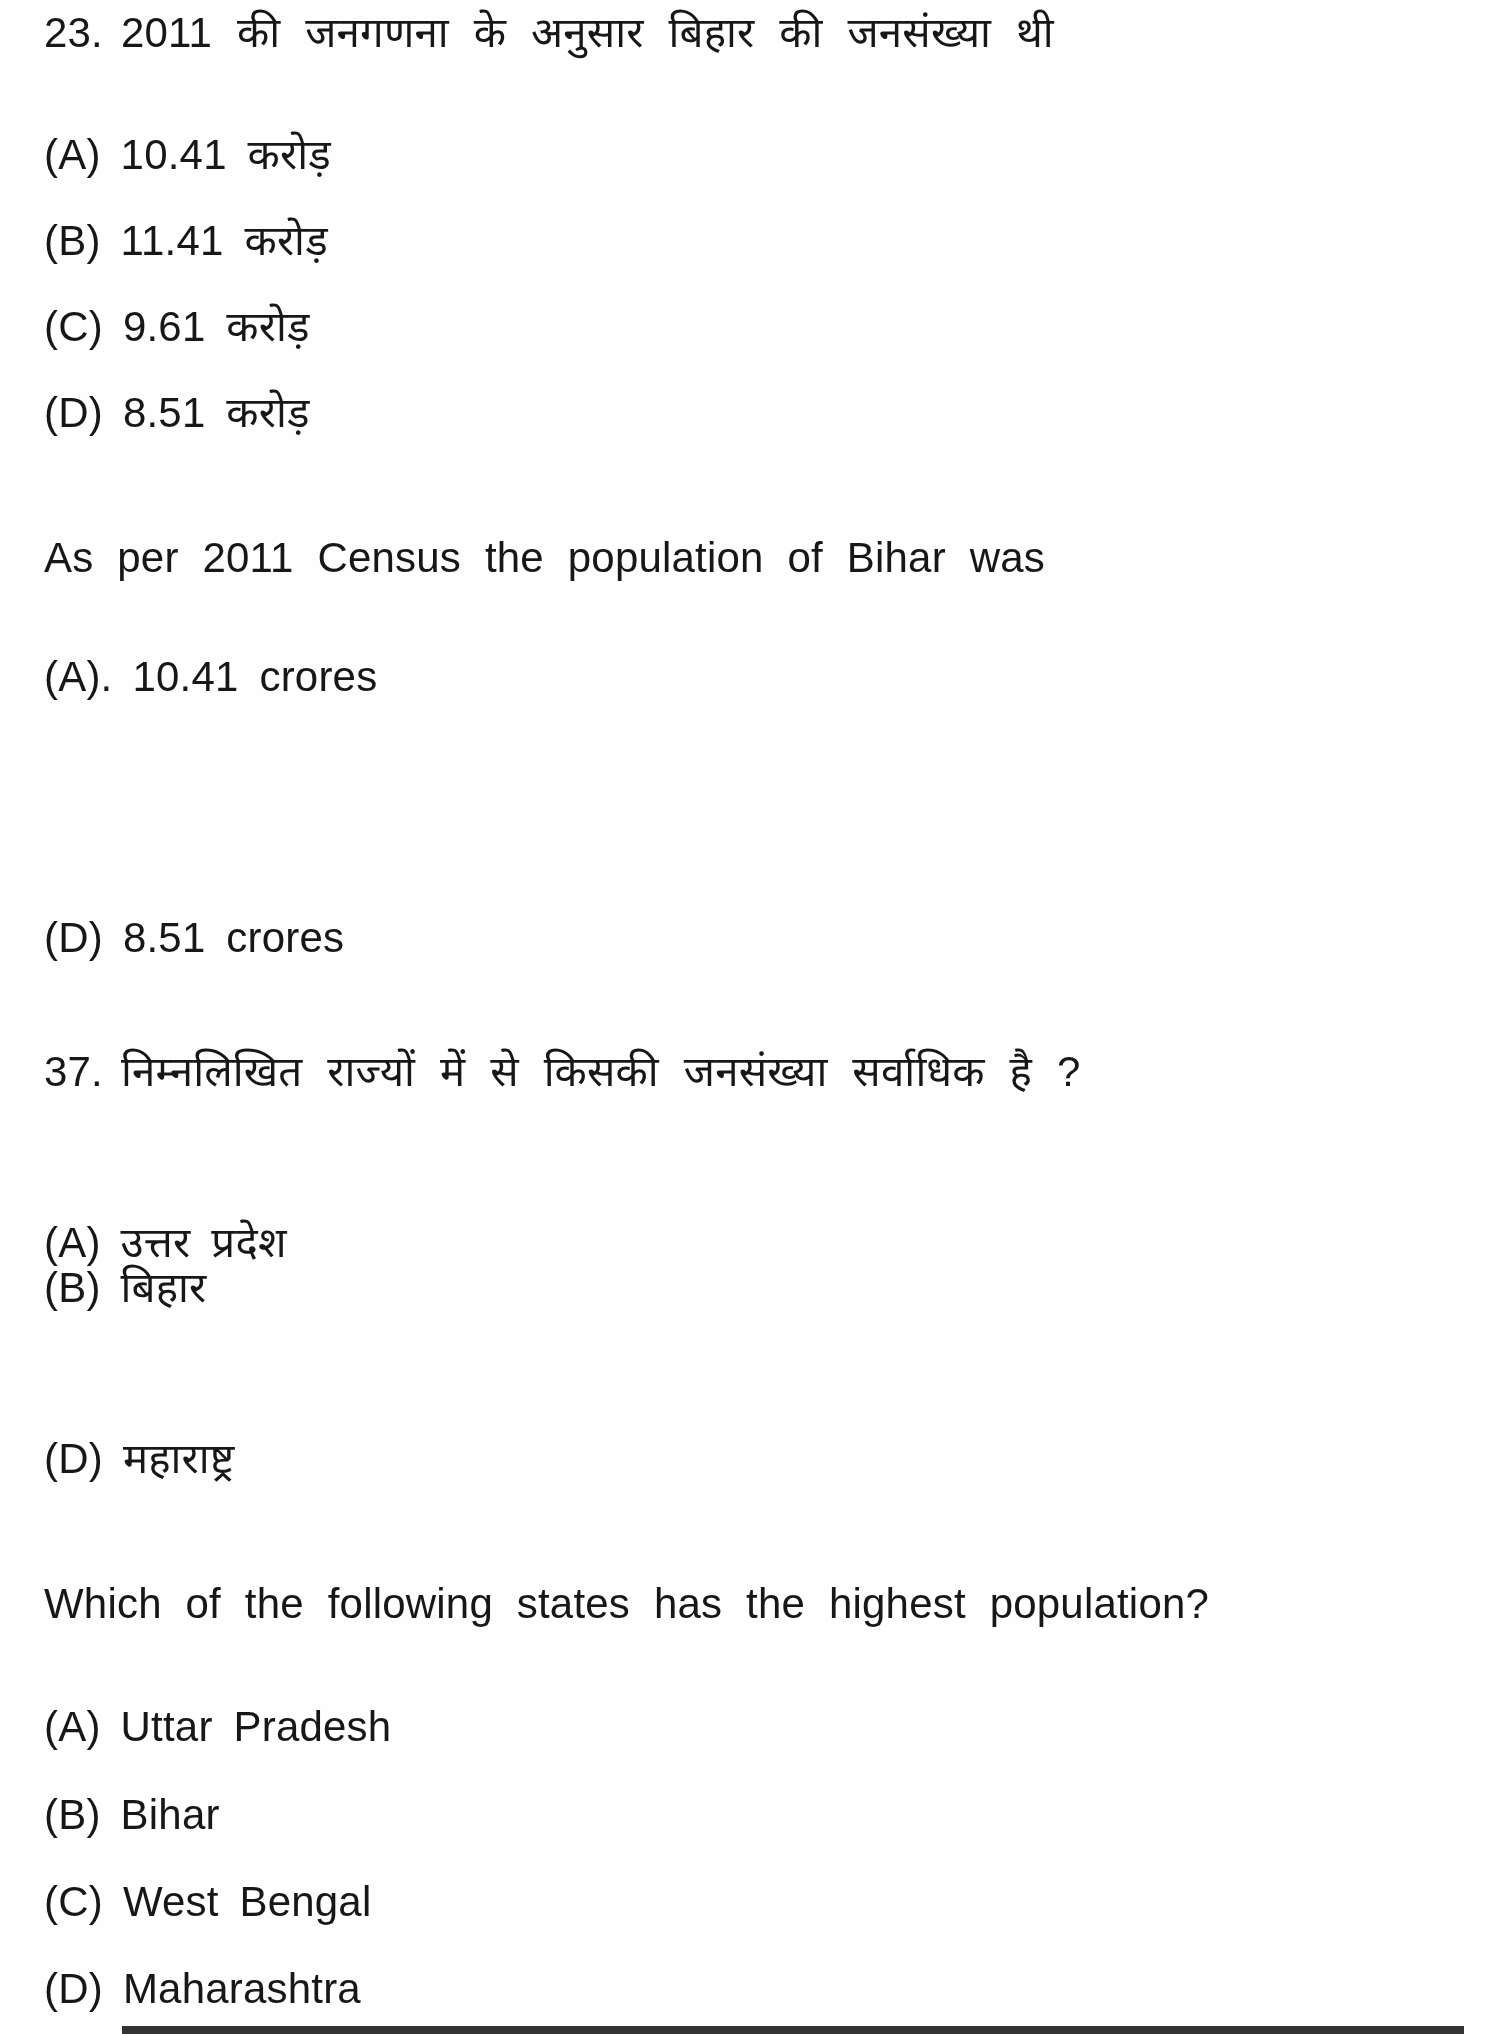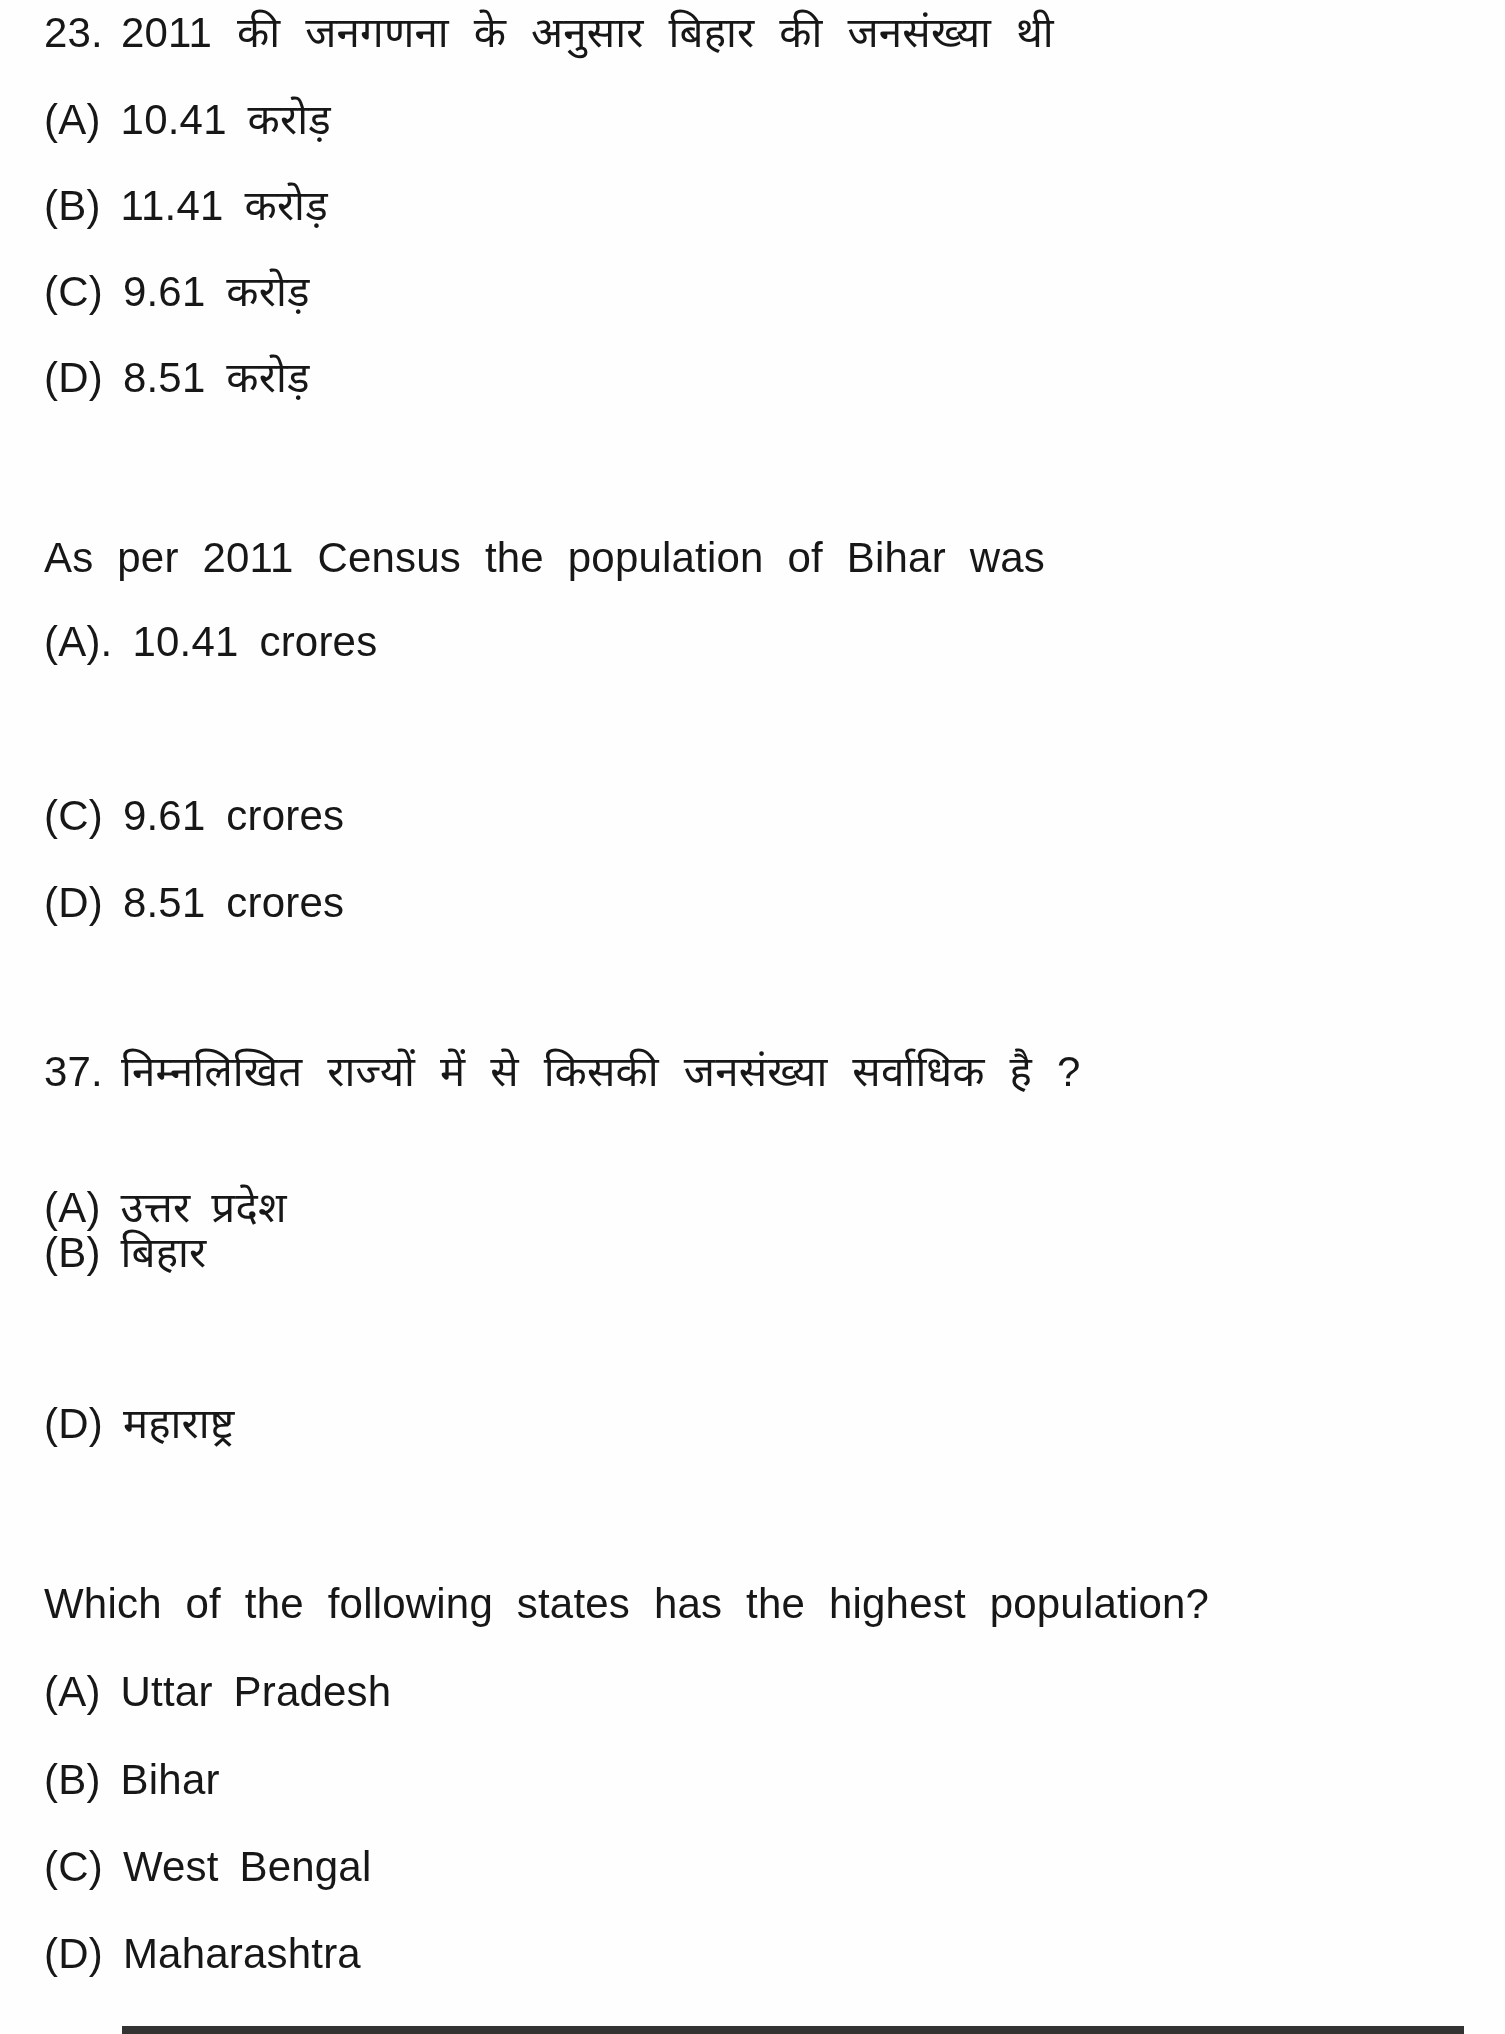--- a/index.html
+++ b/index.html
@@ -20,21 +20,21 @@
     position: absolute;
     left: 44px;
     font-size: 42px;
     line-height: 56px;
     white-space: nowrap;
     letter-spacing: 0.2px;
   }
   
   .q-line-hi { word-spacing: 13px; }
   .q-line-en { word-spacing: 12px; text-align: right; }
-  .opt-line  { word-spacing: 9px; }
+  .opt-line  { word-spacing: 9px; margin-top: 35px; }
   .q-num {
     display: inline-block;
     margin-right: 18px;
   }
   .opt-label {
     display: inline-block;
     margin-right: 20px;
   }
   .opt-text { display: inline-block; }
   
@@ -74,23 +74,20 @@
 
   <div class="line q-line-en" style="top:530px">
     <span>As per 2011 Census the population of Bihar was</span>
   </div>
 
   <div class="line opt-line" style="top:614px">
     <span class="opt-label">(A).</span><span class="opt-text">10.41 crores</span>
   </div>
 
 
-  <div class="line opt-line" style="top:788px">
-    <span class="opt-label">(C)</span><span class="opt-text">9.61 crores</span>
-  </div>
 
   <div class="line opt-line" style="top:875px">
     <span class="opt-label">(D)</span><span class="opt-text">8.51 crores</span>
   </div>
 
   <div class="line q-line-hi" style="top:1044px">
     <span class="q-num">37.</span><span>निम्नलिखित राज्यों में से किसकी जनसंख्या सर्वाधिक है ?</span>
   </div>
 
   <div class="line opt-line" style="top:1180px">

